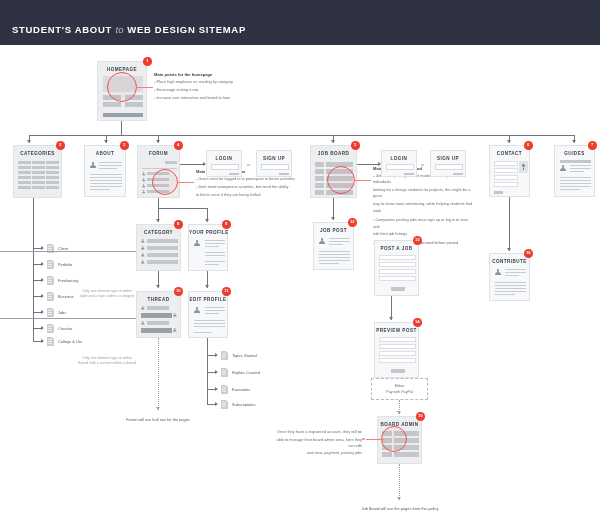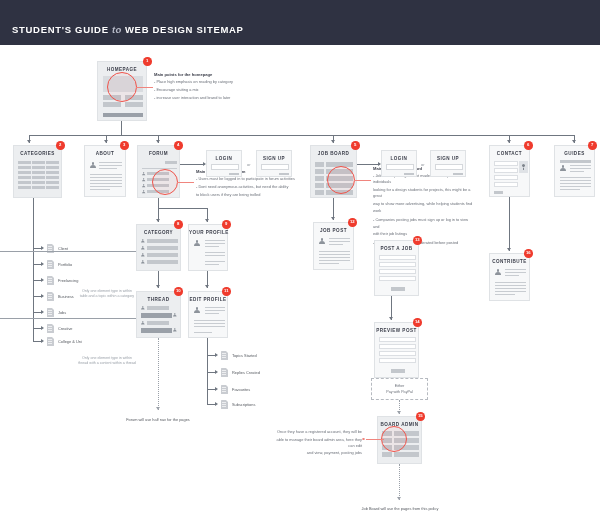--- a/index.html
+++ b/index.html
@@ -14,21 +14,21 @@
   .header {
     position:absolute; left:0; top:0; width:600px; height:45px;
     background:#2f3242;
   }
   .header-title {
     position:absolute; left:12px; top:24px;
     font-size:9.5px; font-weight:bold; letter-spacing:.7px;
     color:#ffffff; white-space:nowrap;
   }
   .header-title .lt {
-    font-weight:bold; font-style:italic; color:#b9bcc9; letter-spacing:.3px;
+    font-weight:normal; font-style:italic; color:#b9bcc9; letter-spacing:.3px;
   }
 
   
   .canvas { position:absolute; left:0; top:45px; width:600px; height:486px; background:#fff; }
 
   
   .card {
     position:absolute; background:#eceef0; border:1px solid #dfe2e5;
   }
   .card-title {
@@ -147,21 +147,21 @@
   .pin::after{
     content:""; position:absolute; left:3.9px; top:7px; width:1.2px; height:2px;
     background:#7e848c;
   }
 </style>
 </head>
 <body>
 
 <div class="header">
   <div class="header-title">
-    <span>STUDENT'S GUIDE</span>
+    <span>STUDENT'S ABOUT</span>
     <span class="lt">to</span>
     <span>WEB DESIGN SITEMAP</span>
   </div>
 </div>
 
 <div class="canvas">
 
   <div class="card" style="left:97px; top:16px; width:50px; height:60px;">
     <div class="card-title">HOMEPAGE</div>
     <div class="bar lt" style="left:5px; top:14px; width:40px; height:16px;"></div>

